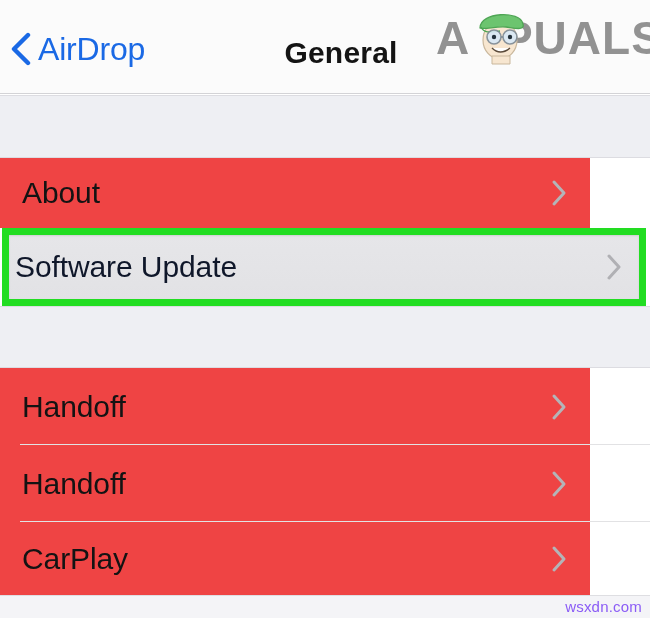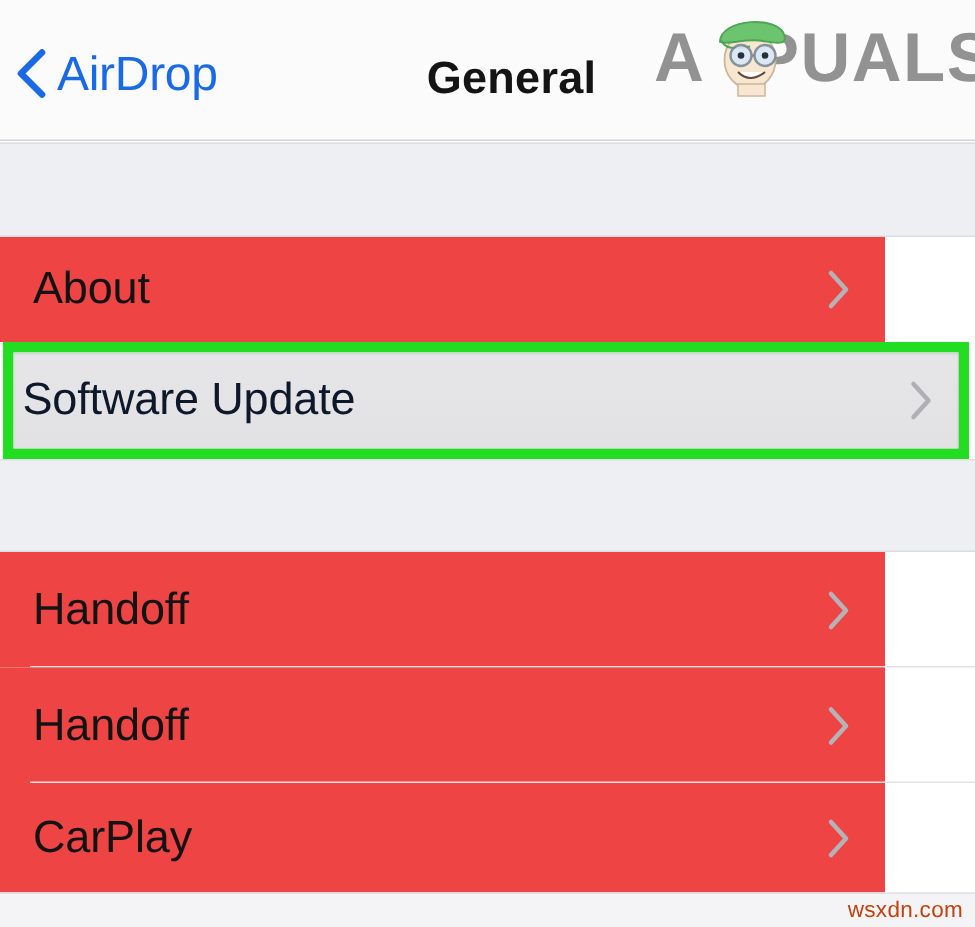--- a/index.html
+++ b/index.html
@@ -182,21 +182,21 @@
     height: 23px;
     background: #f4f4f7;
     border-top: 1px solid #dedee2;
     box-sizing: border-box;
   }
   .footer-watermark {
     position: absolute;
     right: 8px;
     top: 2px;
     font-size: 15px;
-    color: #c2410c;
+    color: #8b5cf6;
     letter-spacing: 0.2px;
   }
 </style>
 </head>
 <body>
 
 <div class="screen">
 
   <div class="navbar">
 

